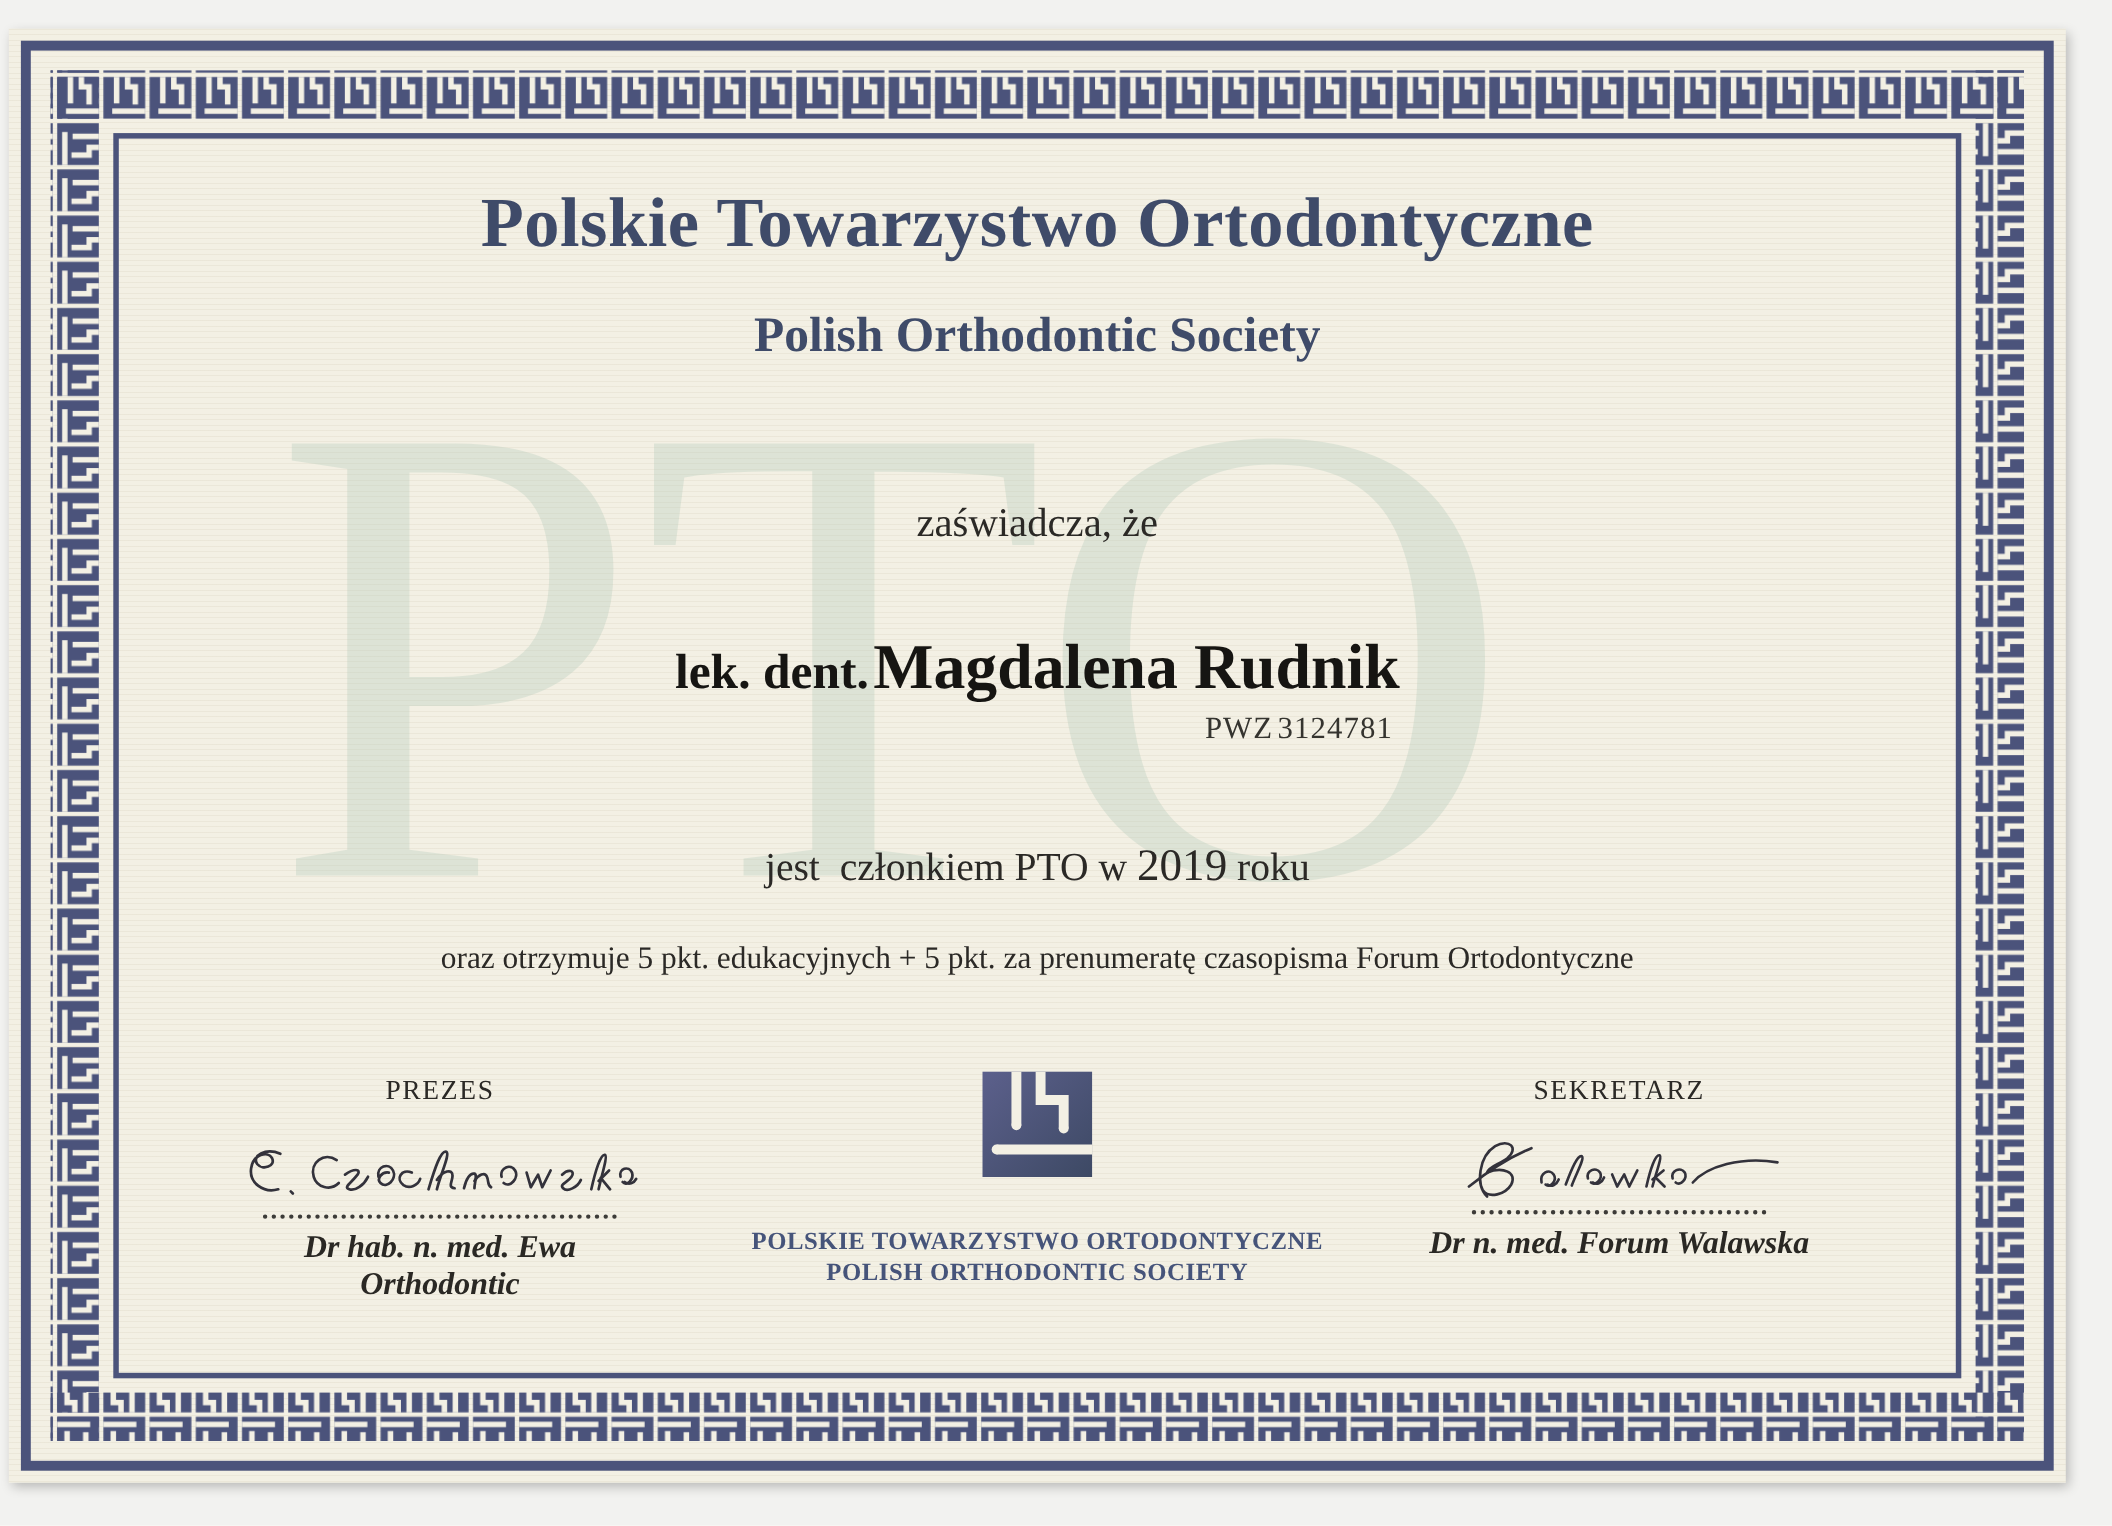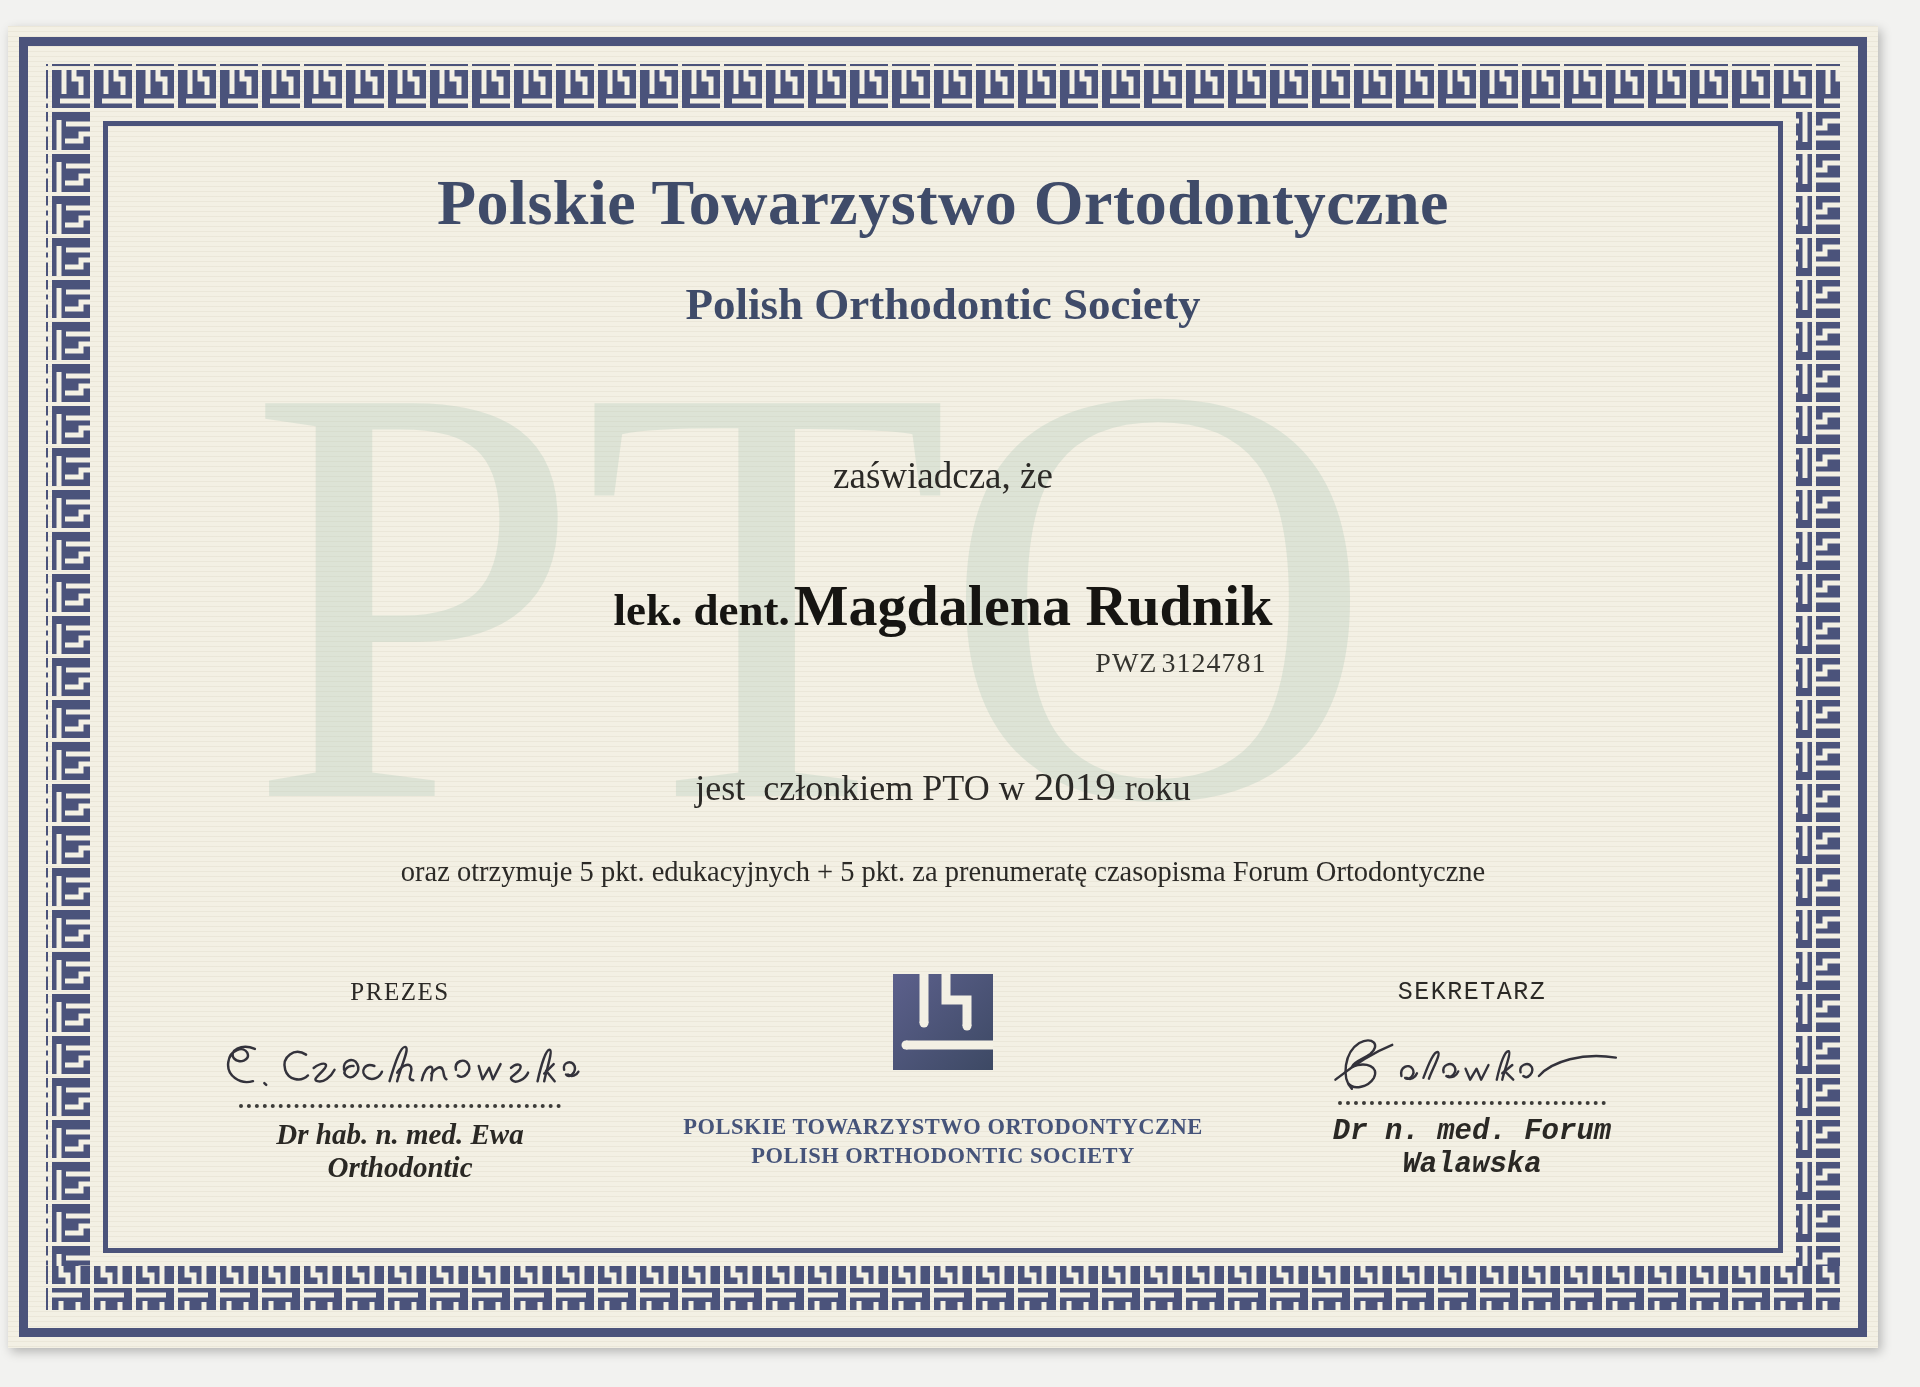--- a/index.html
+++ b/index.html
@@ -23,21 +23,21 @@
   .member-name{font-size:58px;font-weight:bold;color:#161512;}
   .pwz-line{text-align:right;margin-top:8px;padding-right:6px;color:#35342f;}
   .pwz-label{font-size:28px;letter-spacing:1px;}
   .pwz-number{font-size:28px;letter-spacing:1px;}
   .membership{top:736px;font-size:36px;}
   .membership .pre{white-space:pre;margin-top:34px;}
   .membership .year{font-size:41px;font-weight:normal;}
   .points{top:830px;font-size:28.5px;}
   .sig-block{position:absolute;text-align:center;color:#2b2926;}
   .sig-left{left:196px;top:952px;width:392px;}
-  .sig-right{left:1288px;top:952px;width:352px;font-family:Liberation Mono, monospace;}
+  .sig-right{left:1288px;top:952px;width:352px;}
   .role{font-size:25px;letter-spacing:1.5px;}
   .sig-svg{display:block;margin:14px auto 0 auto;}
   .dotline{height:0;border-bottom:4px dotted #3c3b38;margin:-8px auto 0 auto;}
   .dot-left{width:322px;}
   .dot-right{width:268px;}
   .sig-name{font-size:29px;font-weight:bold;font-style:italic;margin-top:10px;color:#2a2824;}
   .logo-block{position:absolute;left:0;right:0;top:948px;text-align:center;}
   .footer-org{margin-top:38px;font-size:22.5px;line-height:29px;font-weight:bold;
               color:#46547a;letter-spacing:0.5px;}
 </style>

